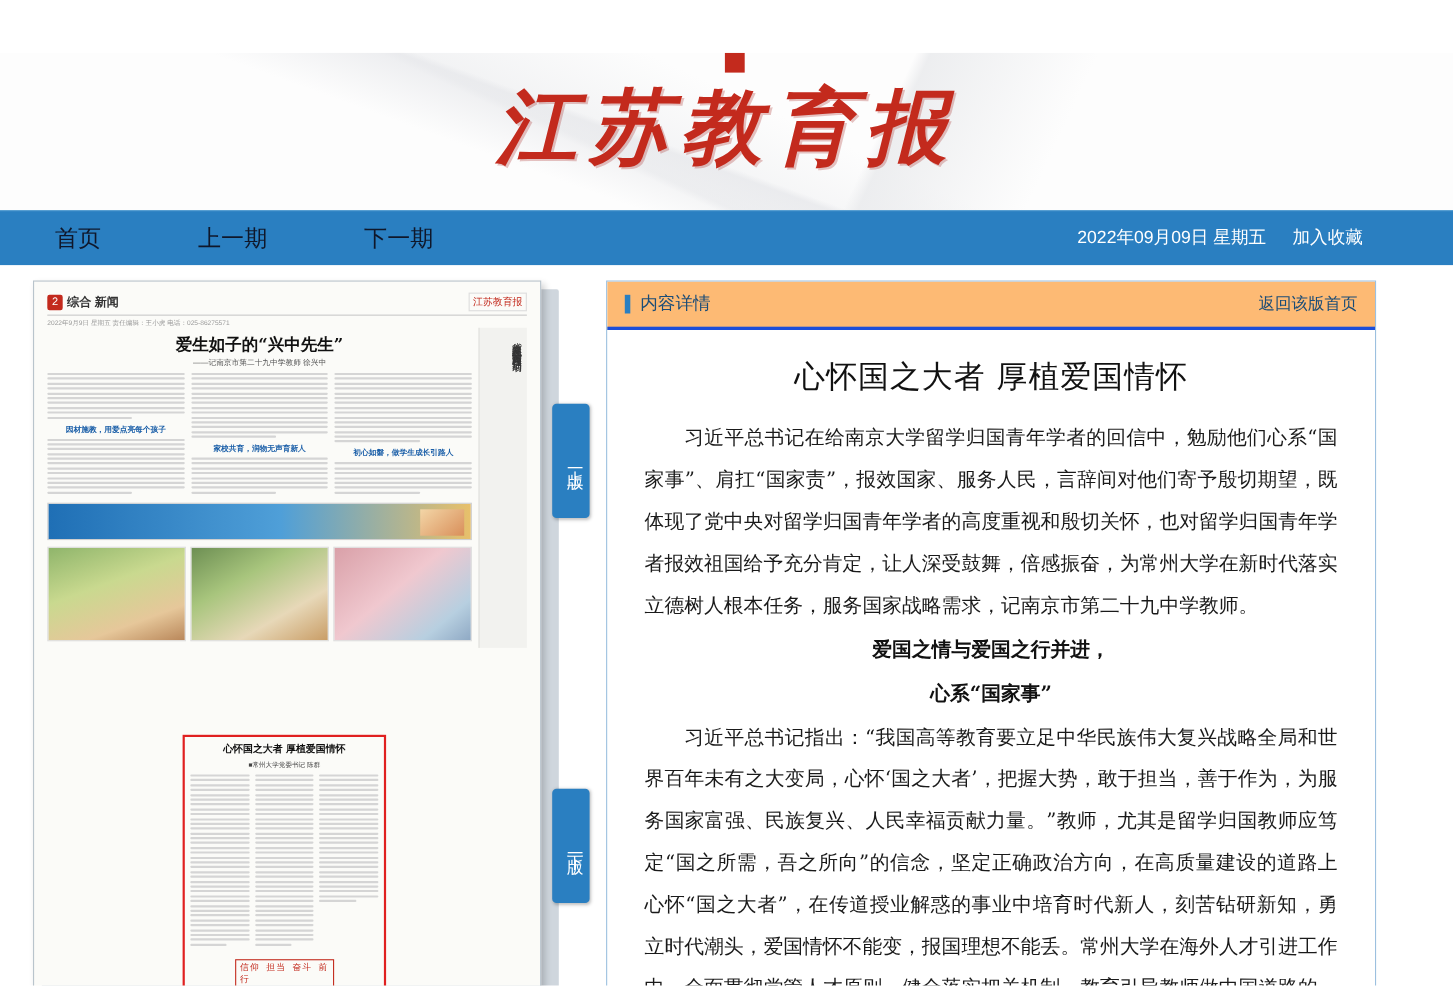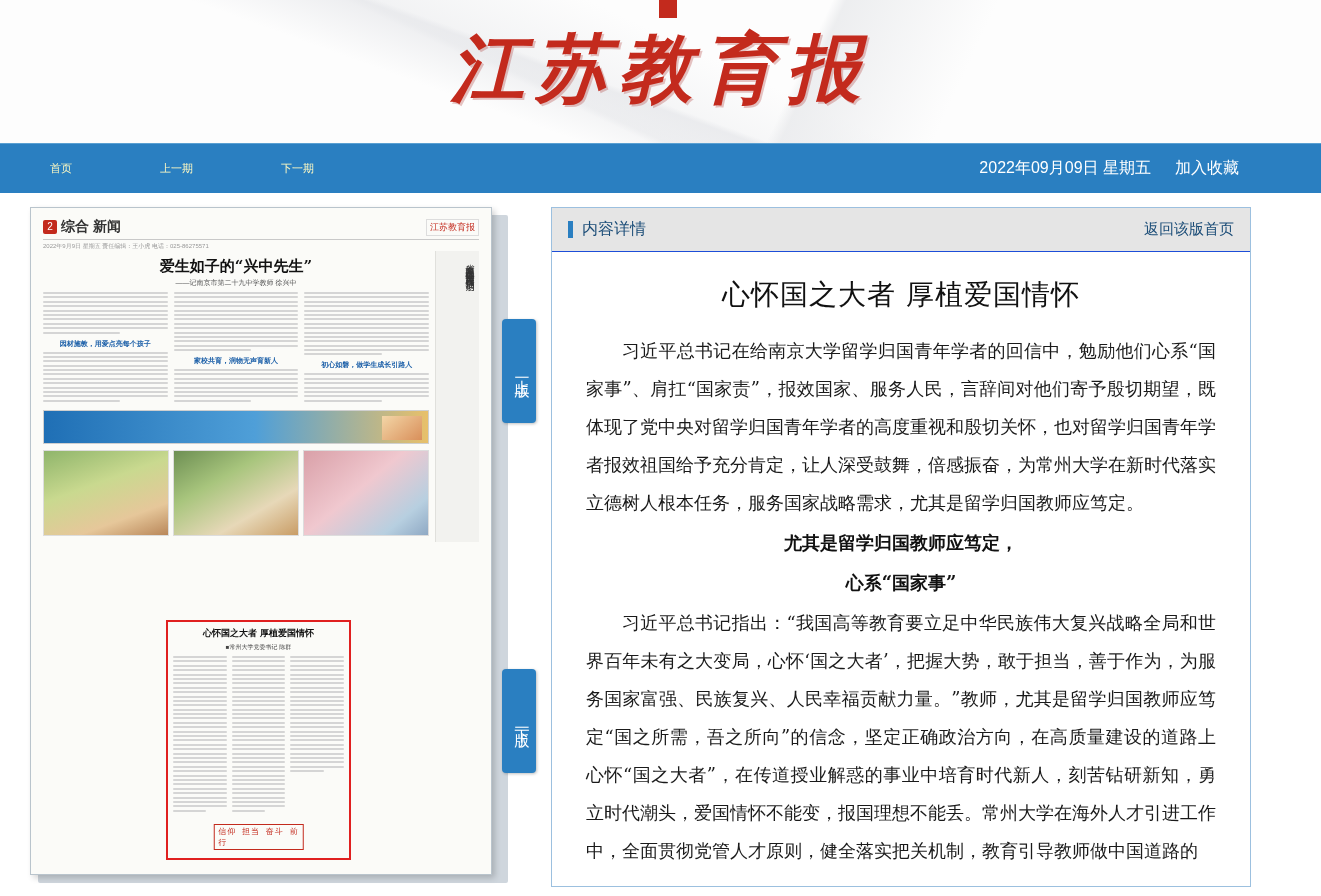--- a/index.html
+++ b/index.html
@@ -3,21 +3,21 @@
 <meta charset="utf-8">
 <style>
   * { box-sizing: border-box; }
   html, body {
     margin: 0; padding: 0;
     width: 1321px; height: 896px;
     font-family: "Liberation Sans", sans-serif;
     background: #ffffff;
     overflow: hidden;
   }
-  #app { position: relative; width: 1321px; height: 776px; background:#fff; }
+  #app { position: relative; width: 1321px; height: 776px; background:#fff;margin-top:48px; }
 
   
   .masthead {
     position: relative;
     height: 143px;
     background: #fdfdfd;
     overflow: hidden;
   }
   .masthead .bg-shapes {
     position:absolute; inset:0;
@@ -52,23 +52,23 @@
     border-top: 1px solid #5aa0d2;
     display: flex;
     align-items: center;
     color: #ffffff;
     font-size: 17px;
     padding: 0 22px 0 50px;
     position: relative;
   }
   .navbar .nav-left { display:flex; align-items:center; }
   .navbar .nav-item {
-    color:#fef9c3; text-decoration:none;
+    color:#0f172a; text-decoration:none;
     margin-right: 88px;
-    font-size: 11px;
+    font-size: 21px;
     cursor: pointer;
     white-space: nowrap;
   }
   .navbar .nav-right {
     margin-left:auto;
     display:flex; align-items:center;
     font-size: 16px;
     padding-right: 60px;
   }
   .navbar .nav-date { margin-right: 24px; white-space:nowrap; }
@@ -106,21 +106,21 @@
     cursor: pointer;
   }
   .paper-inner { position:relative; width:100%; height:100%; }
 
   .pg-head { display:flex; align-items:center; justify-content:space-between; }
   .pg-head-left { display:flex; align-items:center; gap:4px; }
   .pg-num {
     width:14px; height:14px; background:#c32a1d; color:#fff;
     font-size:10px; line-height:14px; text-align:center; border-radius:2px;
   }
-  .pg-sec { font-size:14px; color:#333; font-weight:bold; }
+  .pg-sec { font-size:11px; color:#333; font-weight:bold; }
   .pg-brand {
     color:#c32a1d; font-size:9px; font-family:"DejaVu Serif",serif;
     border:1px solid #ddd; padding:1px 3px;
   }
   .pg-rule { border-top:1px solid #c9c9c9; margin:3px 0 2px; }
   .pg-date { font-size:6px; color:#999; }
 
   .pg-title {
     text-align:center; font-weight:bold; font-size:15px; color:#111;
     font-family:"DejaVu Serif",serif; margin:6px 0 2px;
@@ -212,22 +212,22 @@
   .right-pane {
     width: 700px;
     margin-left: 6px;
     border: 1px solid #9cc0df;
     background:#fff;
     height: 680px;
     overflow: hidden;
   }
   .detail-head {
     height: 44px;
-    background: #e5e5e5;
-    border-bottom: 1px solid #1d4ed8;
+    background: #fdba74;
+    border-bottom: 3px solid #1d4ed8;
     display:flex; align-items:center;
     padding: 0 16px;
     text-align: right;
   }
   .detail-head .bar {
     width: 5px; height: 17px; background:#2a7fc1; margin-right: 9px;
   }
   .detail-head .dh-title { font-size: 16px; color:#1a4c77; }
   .detail-head .dh-back {
     margin-left:auto; font-size: 15px; color:#1a4c77; cursor:pointer; text-decoration:none;
@@ -550,21 +550,21 @@
 
     <div class="right-pane">
       <div class="detail-head">
         <span class="bar"></span>
         <span class="dh-title">内容详情</span>
         <a class="dh-back">返回该版首页</a>
       </div>
 
       <div class="article">
         <div class="art-title">心怀国之大者 厚植爱国情怀</div>
-        <p class="art-p">习近平总书记在给南京大学留学归国青年学者的回信中，勉励他们心系“国家事”、肩扛“国家责”，报效国家、服务人民，言辞间对他们寄予殷切期望，既体现了党中央对留学归国青年学者的高度重视和殷切关怀，也对留学归国青年学者报效祖国给予充分肯定，让人深受鼓舞，倍感振奋，为常州大学在新时代落实立德树人根本任务，服务国家战略需求，尤其是留学归国教师应笃定。</p>
-        <div class="art-sub">尤其是留学归国教师应笃定，</div>
+        <p class="art-p">习近平总书记在给南京大学留学归国青年学者的回信中，勉励他们心系“国家事”、肩扛“国家责”，报效国家、服务人民，言辞间对他们寄予殷切期望，既体现了党中央对留学归国青年学者的高度重视和殷切关怀，也对留学归国青年学者报效祖国给予充分肯定，让人深受鼓舞，倍感振奋，为常州大学在新时代落实立德树人根本任务，服务国家战略需求，记南京市第二十九中学教师。</p>
+        <div class="art-sub">爱国之情与爱国之行并进，</div>
         <div class="art-sub">心系“国家事”</div>
         <p class="art-p">习近平总书记指出：“我国高等教育要立足中华民族伟大复兴战略全局和世界百年未有之大变局，心怀‘国之大者’，把握大势，敢于担当，善于作为，为服务国家富强、民族复兴、人民幸福贡献力量。”教师，尤其是留学归国教师应笃定“国之所需，吾之所向”的信念，坚定正确政治方向，在高质量建设的道路上心怀“国之大者”，在传道授业解惑的事业中培育时代新人，刻苦钻研新知，勇立时代潮头，爱国情怀不能变，报国理想不能丢。常州大学在海外人才引进工作中，全面贯彻党管人才原则，健全落实把关机制，教育引导教师做中国道路的</p>
       </div>
     </div>
 
   </div>
 </div>
 
 </body></html>

